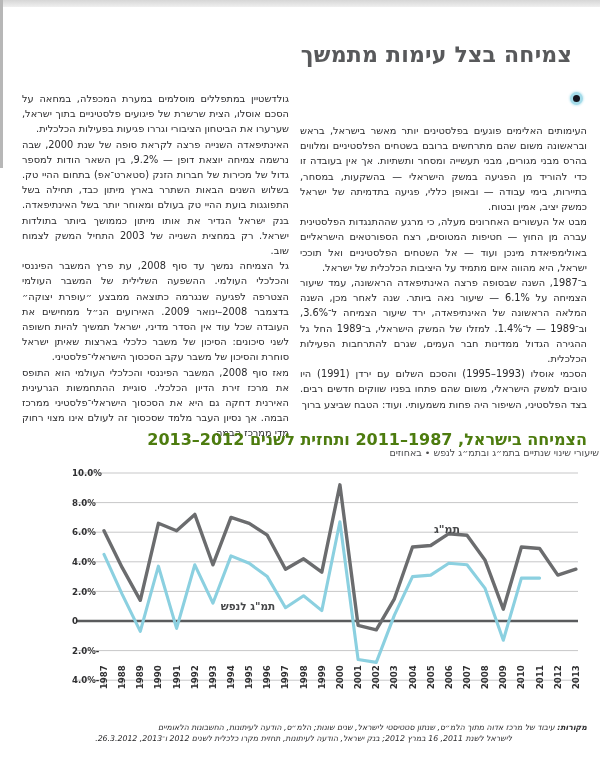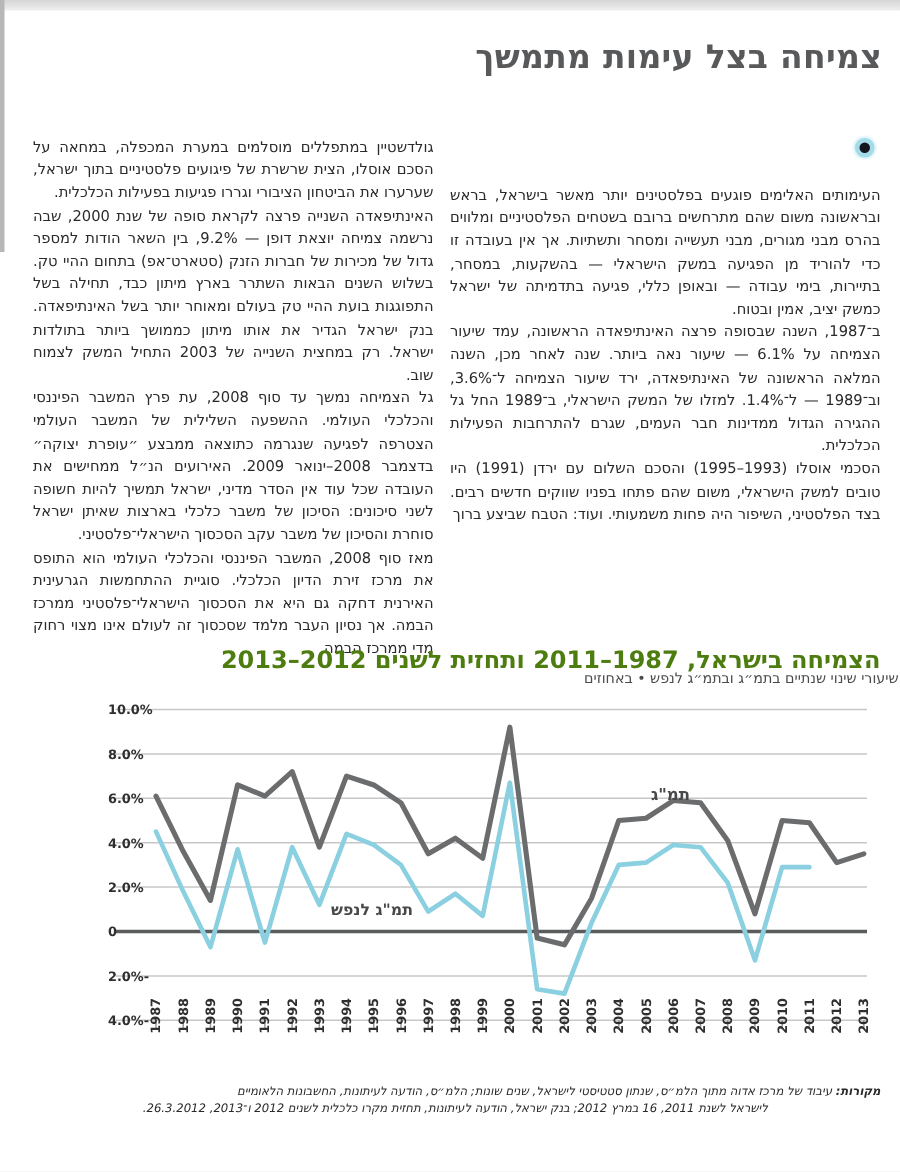--- a/index.html
+++ b/index.html
@@ -11,21 +11,21 @@
     direction:rtl;
     font-family:"DejaVu Sans",sans-serif;
     color:#2a2a2c;
     margin:0 auto;
   }
   .scan-top{position:absolute;top:0;left:0;right:0;height:7px;
     background:linear-gradient(#d6d6d6,#efefef);}
   .scan-left{position:absolute;top:0;left:0;width:3px;height:168px;background:#b7b7b7;}
 
   .page-title{
-    position:absolute;top:26px;right:12px;margin:0;
+    position:absolute;top:26px;right:12px;margin:16px;
     font-size:22px;font-weight:bold;color:#58595b;letter-spacing:.2px;
   }
 
   .columns{
     position:absolute;top:73px;right:13px;width:565px;
     display:flex;gap:11px;
   }
   .col{font-size:9.8px;line-height:15.2px;text-align:justify;margin-top:18px;}
   .col-right{width:287px;}
   .col-left{width:267px;}
@@ -73,20 +73,21 @@
   <div class="scan-left"></div>
 
   <h1 class="page-title">צמיחה בצל עימות מתמשך</h1>
 
   <div class="columns">
     <div class="col col-right">
       <div class="bullet-para">
         <span class="bullet-dot"></span>
       </div>
       <p>העימותים האלימים פוגעים בפלסטינים יותר מאשר בישראל, בראש ובראשונה משום שהם מתרחשים ברובם בשטחים הפלסטיניים ומלווים בהרס מבני מגורים, מבני תעשייה ומסחר ותשתיות. אך אין בעובדה זו כדי להוריד מן הפגיעה במשק הישראלי — בהשקעות, במסחר, בתיירות, בימי עבודה — ובאופן כללי, פגיעה בתדמיתה של ישראל כמשק יציב, אמין ובטוח.</p>
+      <p>מבט אל העשורים האחרונים מעלה, כי מרגע שההתנגדות הפלסטינית עברה מן החוץ — חטיפות המטוסים, רצח הספורטאים הישראליים באולימפיאדת מינכן ועוד — אל השטחים הפלסטיניים ואל תוככי ישראל, היא מהווה איום מתמיד על היציבות הכלכלית של ישראל.</p>
       <p>ב־1987, השנה שבסופה פרצה האינתיפאדה הראשונה, עמד שיעור הצמיחה על 6.1% — שיעור נאה ביותר. שנה לאחר מכן, השנה המלאה הראשונה של האינתיפאדה, ירד שיעור הצמיחה ל־3.6%, וב־1989 — ל־1.4%. למזלו של המשק הישראלי, ב־1989 החל גל ההגירה הגדול ממדינות חבר העמים, שגרם להתרחבות הפעילות הכלכלית.</p>
       <p>הסכמי אוסלו (1993–1995) והסכם השלום עם ירדן (1991) היו טובים למשק הישראלי, משום שהם פתחו בפניו שווקים חדשים רבים. בצד הפלסטיני, השיפור היה פחות משמעותי. ועוד: הטבח שביצע ברוך</p>
     </div>
     <div class="col col-left">
       <p>גולדשטיין במתפללים מוסלמים במערת המכפלה, במחאה על הסכם אוסלו, הצית שרשרת של פיגועים פלסטיניים בתוך ישראל, שערערו את הביטחון הציבורי וגררו פגיעות בפעילות הכלכלית.</p>
       <p>האינתיפאדה השנייה פרצה לקראת סופה של שנת 2000, שבה נרשמה צמיחה יוצאת דופן — 9.2%, בין השאר הודות למספר גדול של מכירות של חברות הזנק (סטארט־אפ) בתחום ההיי טק. בשלוש השנים הבאות השתרר בארץ מיתון כבד, תחילה בשל התפוגגות בועת ההיי טק בעולם ומאוחר יותר בשל האינתיפאדה. בנק ישראל הגדיר את אותו מיתון כממושך ביותר בתולדות ישראל. רק במחצית השנייה של 2003 התחיל המשק לצמוח שוב.</p>
       <p>גל הצמיחה נמשך עד סוף 2008, עת פרץ המשבר הפיננסי והכלכלי העולמי. ההשפעה השלילית של המשבר העולמי הצטרפה לפגיעה שנגרמה כתוצאה ממבצע ״עופרת יצוקה״ בדצמבר 2008–ינואר 2009. האירועים הנ״ל ממחישים את העובדה שכל עוד אין הסדר מדיני, ישראל תמשיך להיות חשופה לשני סיכונים: הסיכון של משבר כלכלי בארצות שאיתן ישראל סוחרת והסיכון של משבר עקב הסכסוך הישראלי־פלסטיני.</p>
       <p>מאז סוף 2008, המשבר הפיננסי והכלכלי העולמי הוא התופס את מרכז זירת הדיון הכלכלי. סוגיית ההתחמשות הגרעינית האירנית דחקה גם היא את הסכסוך הישראלי־פלסטיני ממרכז הבמה. אך נסיון העבר מלמד שסכסוך זה לעולם אינו מצוי רחוק מדי ממרכז הבמה.</p>
     </div>
   </div>

